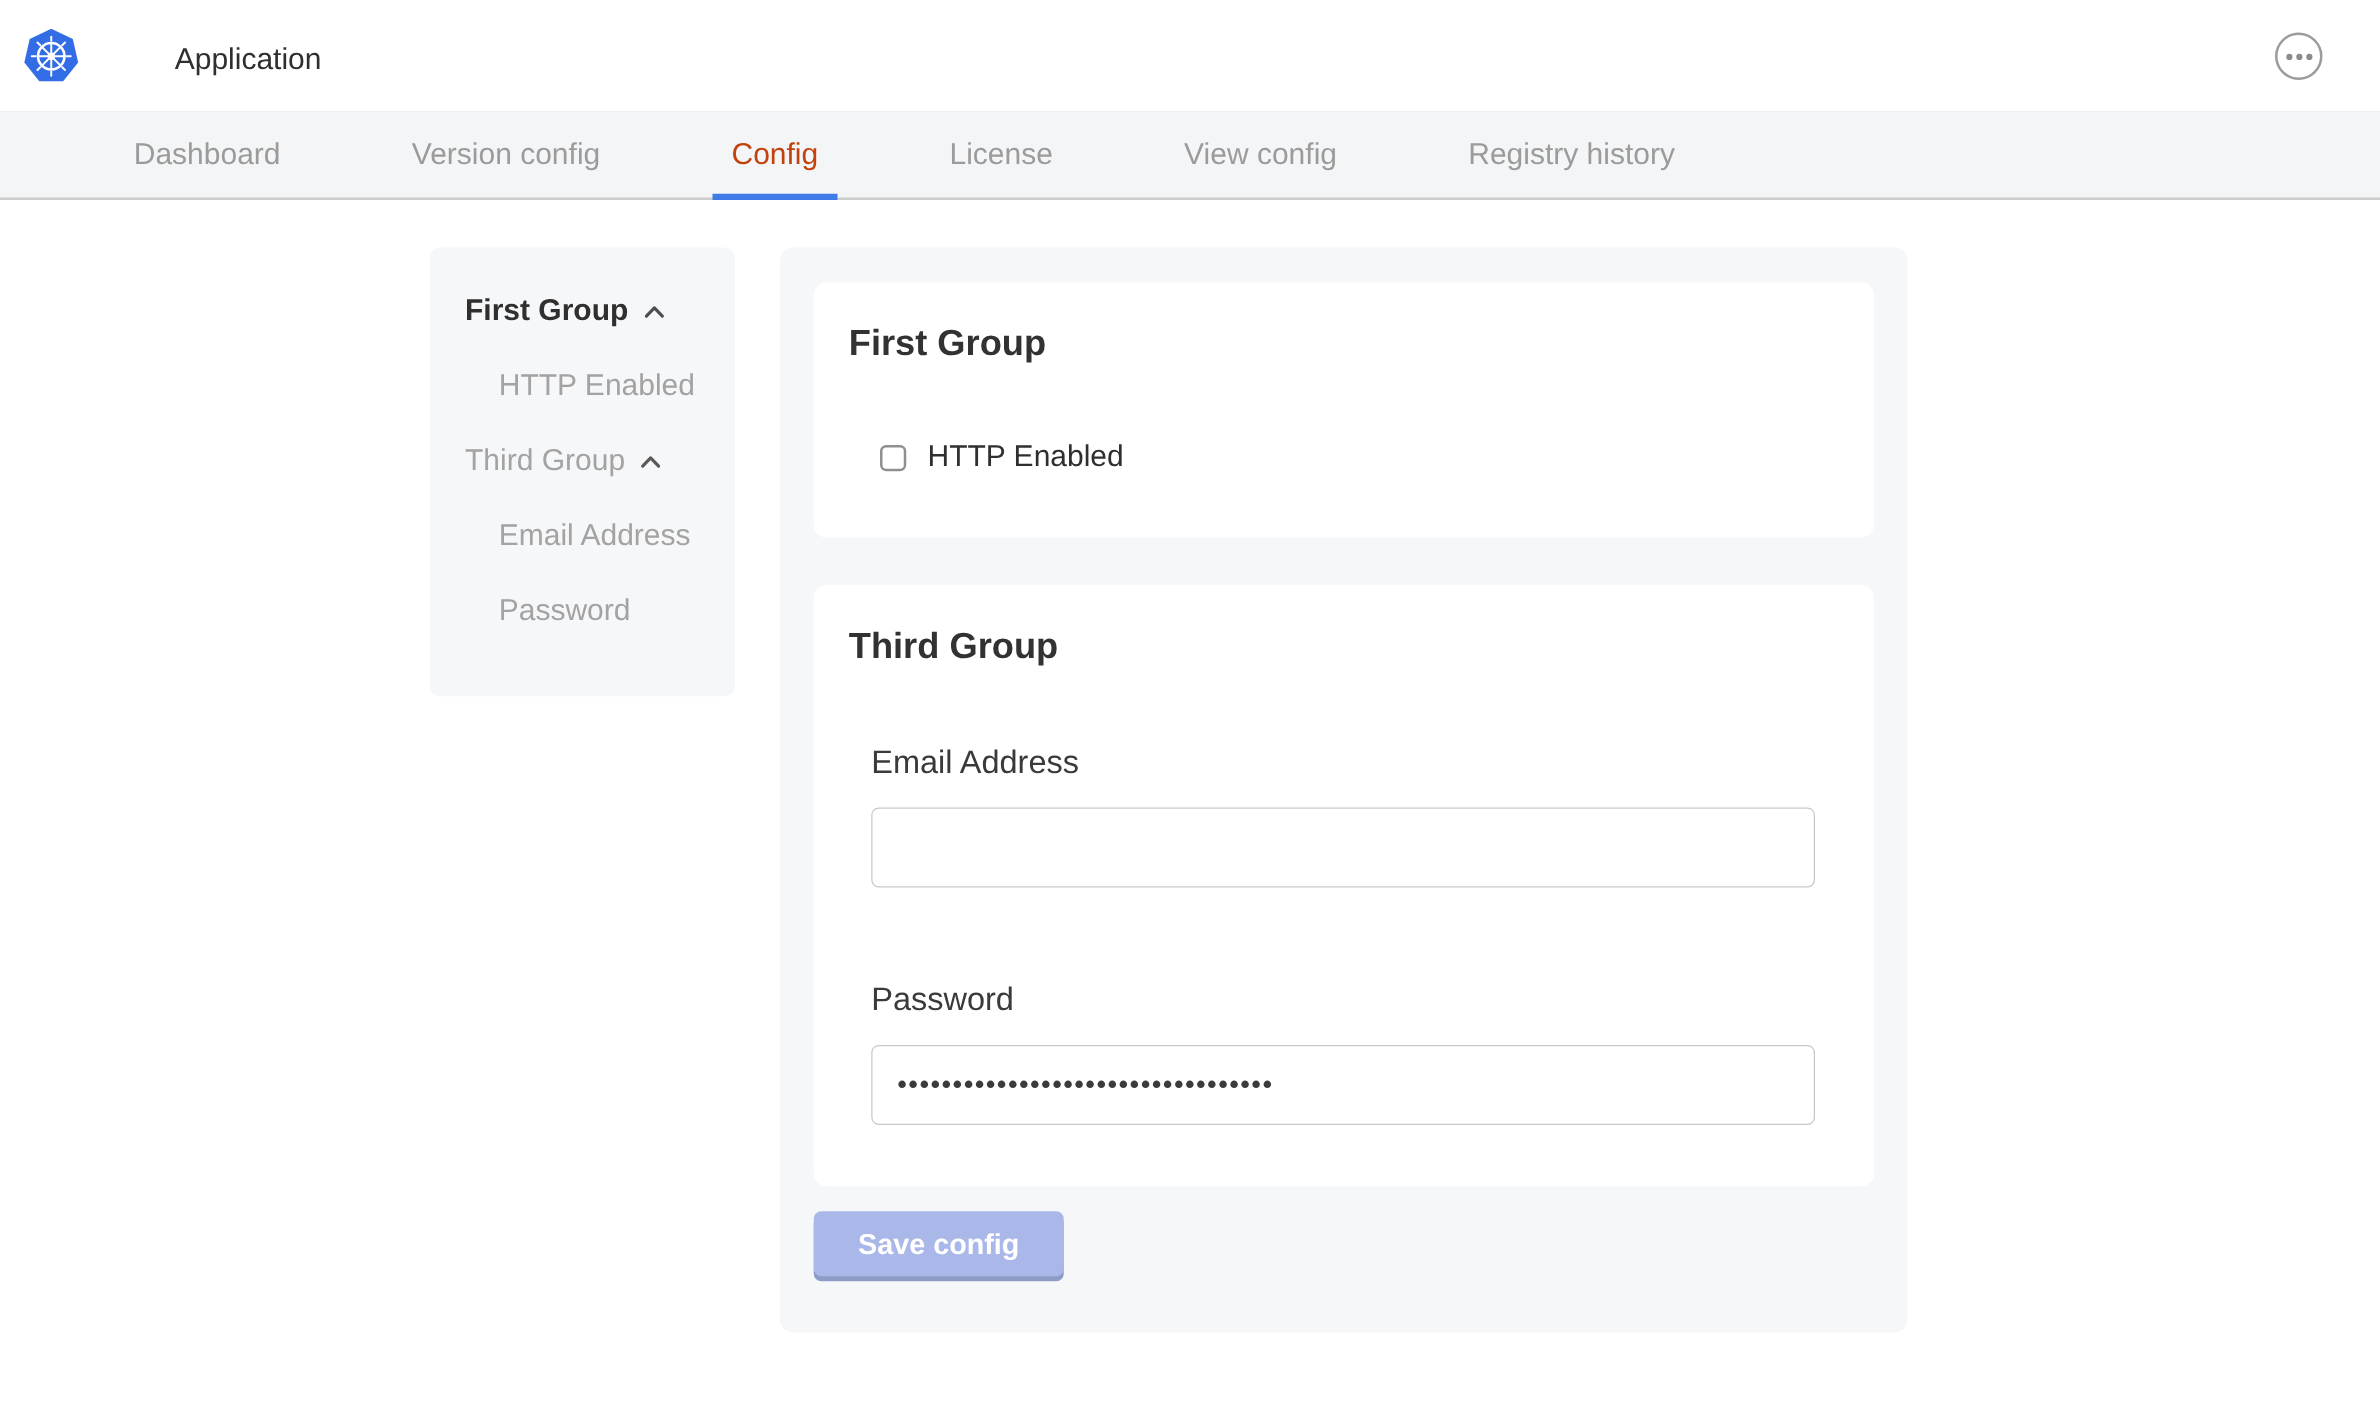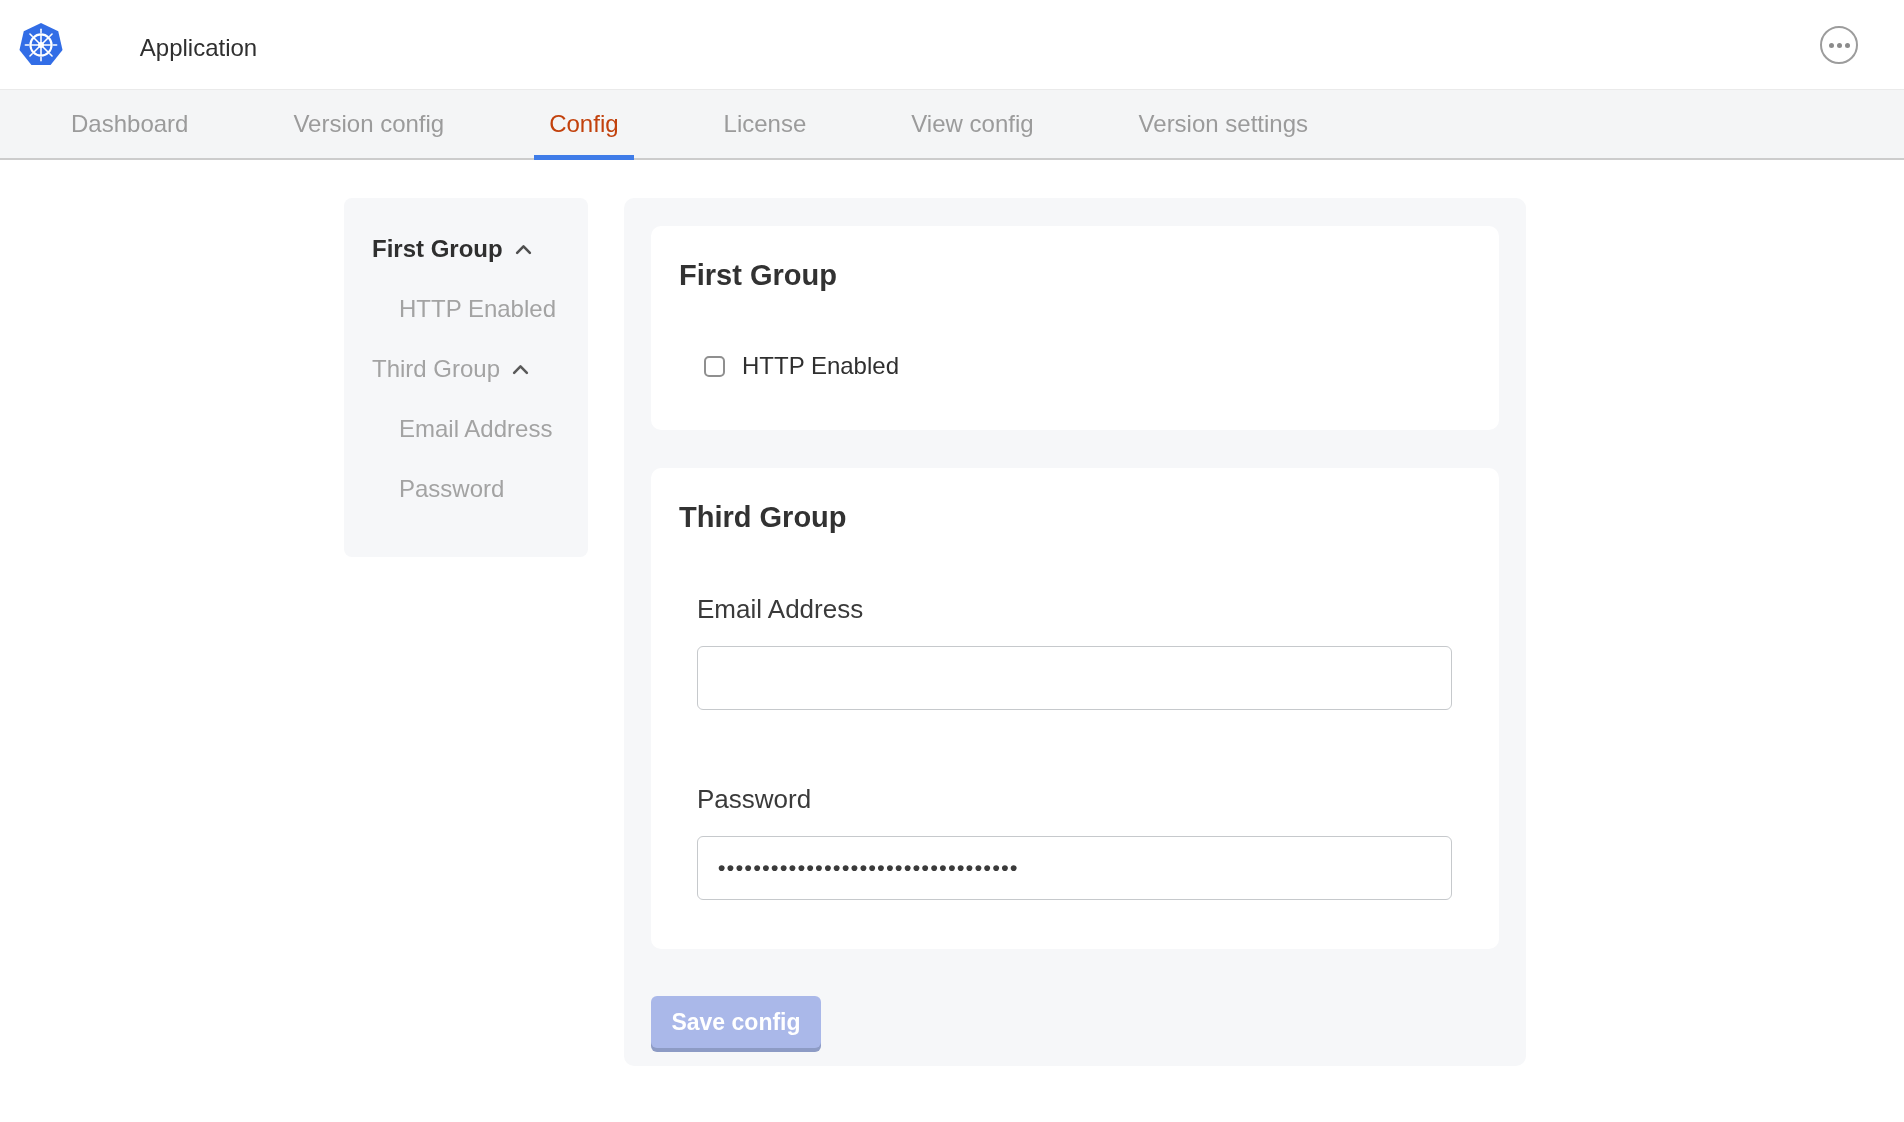--- a/index.html
+++ b/index.html
@@ -73,21 +73,21 @@
     position: absolute;
     left: 0; top: 90px;
     width: 1904px; height: 70px;
     background: #f4f5f6;
     border-bottom: 2px solid #cccccc;
   }
   .navbar-inner {
     display: flex;
     align-items: stretch;
     height: 100%;
-    padding-left: 56px;
+    padding-left: 92px;
     gap: 75px;
   }
   .nav-tab {
     display: flex;
     align-items: center;
     padding: 0 15px;
     font-size: 24px;
     color: #9b9b9b;
     cursor: pointer;
     position: relative;
@@ -202,22 +202,22 @@
     color: #3b3b3b;
     padding: 0 20px;
     outline: none;
   }
   .text-input.password {
     font-size: 21px;
     letter-spacing: 1.5px;
     font-weight: 700;
   }
   .save-button {
-    margin-top: 47px;
-    width: 170px;
+    margin-top: 20px;
+    width: 200px;
     height: 52px;
     border: none;
     border-radius: 6px;
     background: #aab8e9;
     box-shadow: 0 4px 0 #8d9bc5;
     color: #ffffff;
     font-family: "Liberation Sans", "DejaVu Sans", sans-serif;
     font-size: 23px;
     font-weight: 700;
     cursor: pointer;
@@ -262,21 +262,21 @@
     </div>
   </header>
 
   <nav class="navbar">
     <div class="navbar-inner">
       <div class="nav-tab">Dashboard</div>
       <div class="nav-tab">Version config</div>
       <div class="nav-tab active">Config</div>
       <div class="nav-tab">License</div>
       <div class="nav-tab">View config</div>
-      <div class="nav-tab">Version settings</div>
+      <div class="nav-tab">Registry history</div>
     </div>
   </nav>
 
   <aside class="config-sidebar">
     <div class="side-row group-active">
       <span>First Group</span>
       <span class="chev">
         <svg viewBox="0 0 16 10" width="17" height="11">
             <polyline points="2,8.2 8,2 14,8.2" fill="none" stroke="#4f4f4f" stroke-width="2.4" stroke-linecap="round" stroke-linejoin="round"></polyline>
           </svg>

